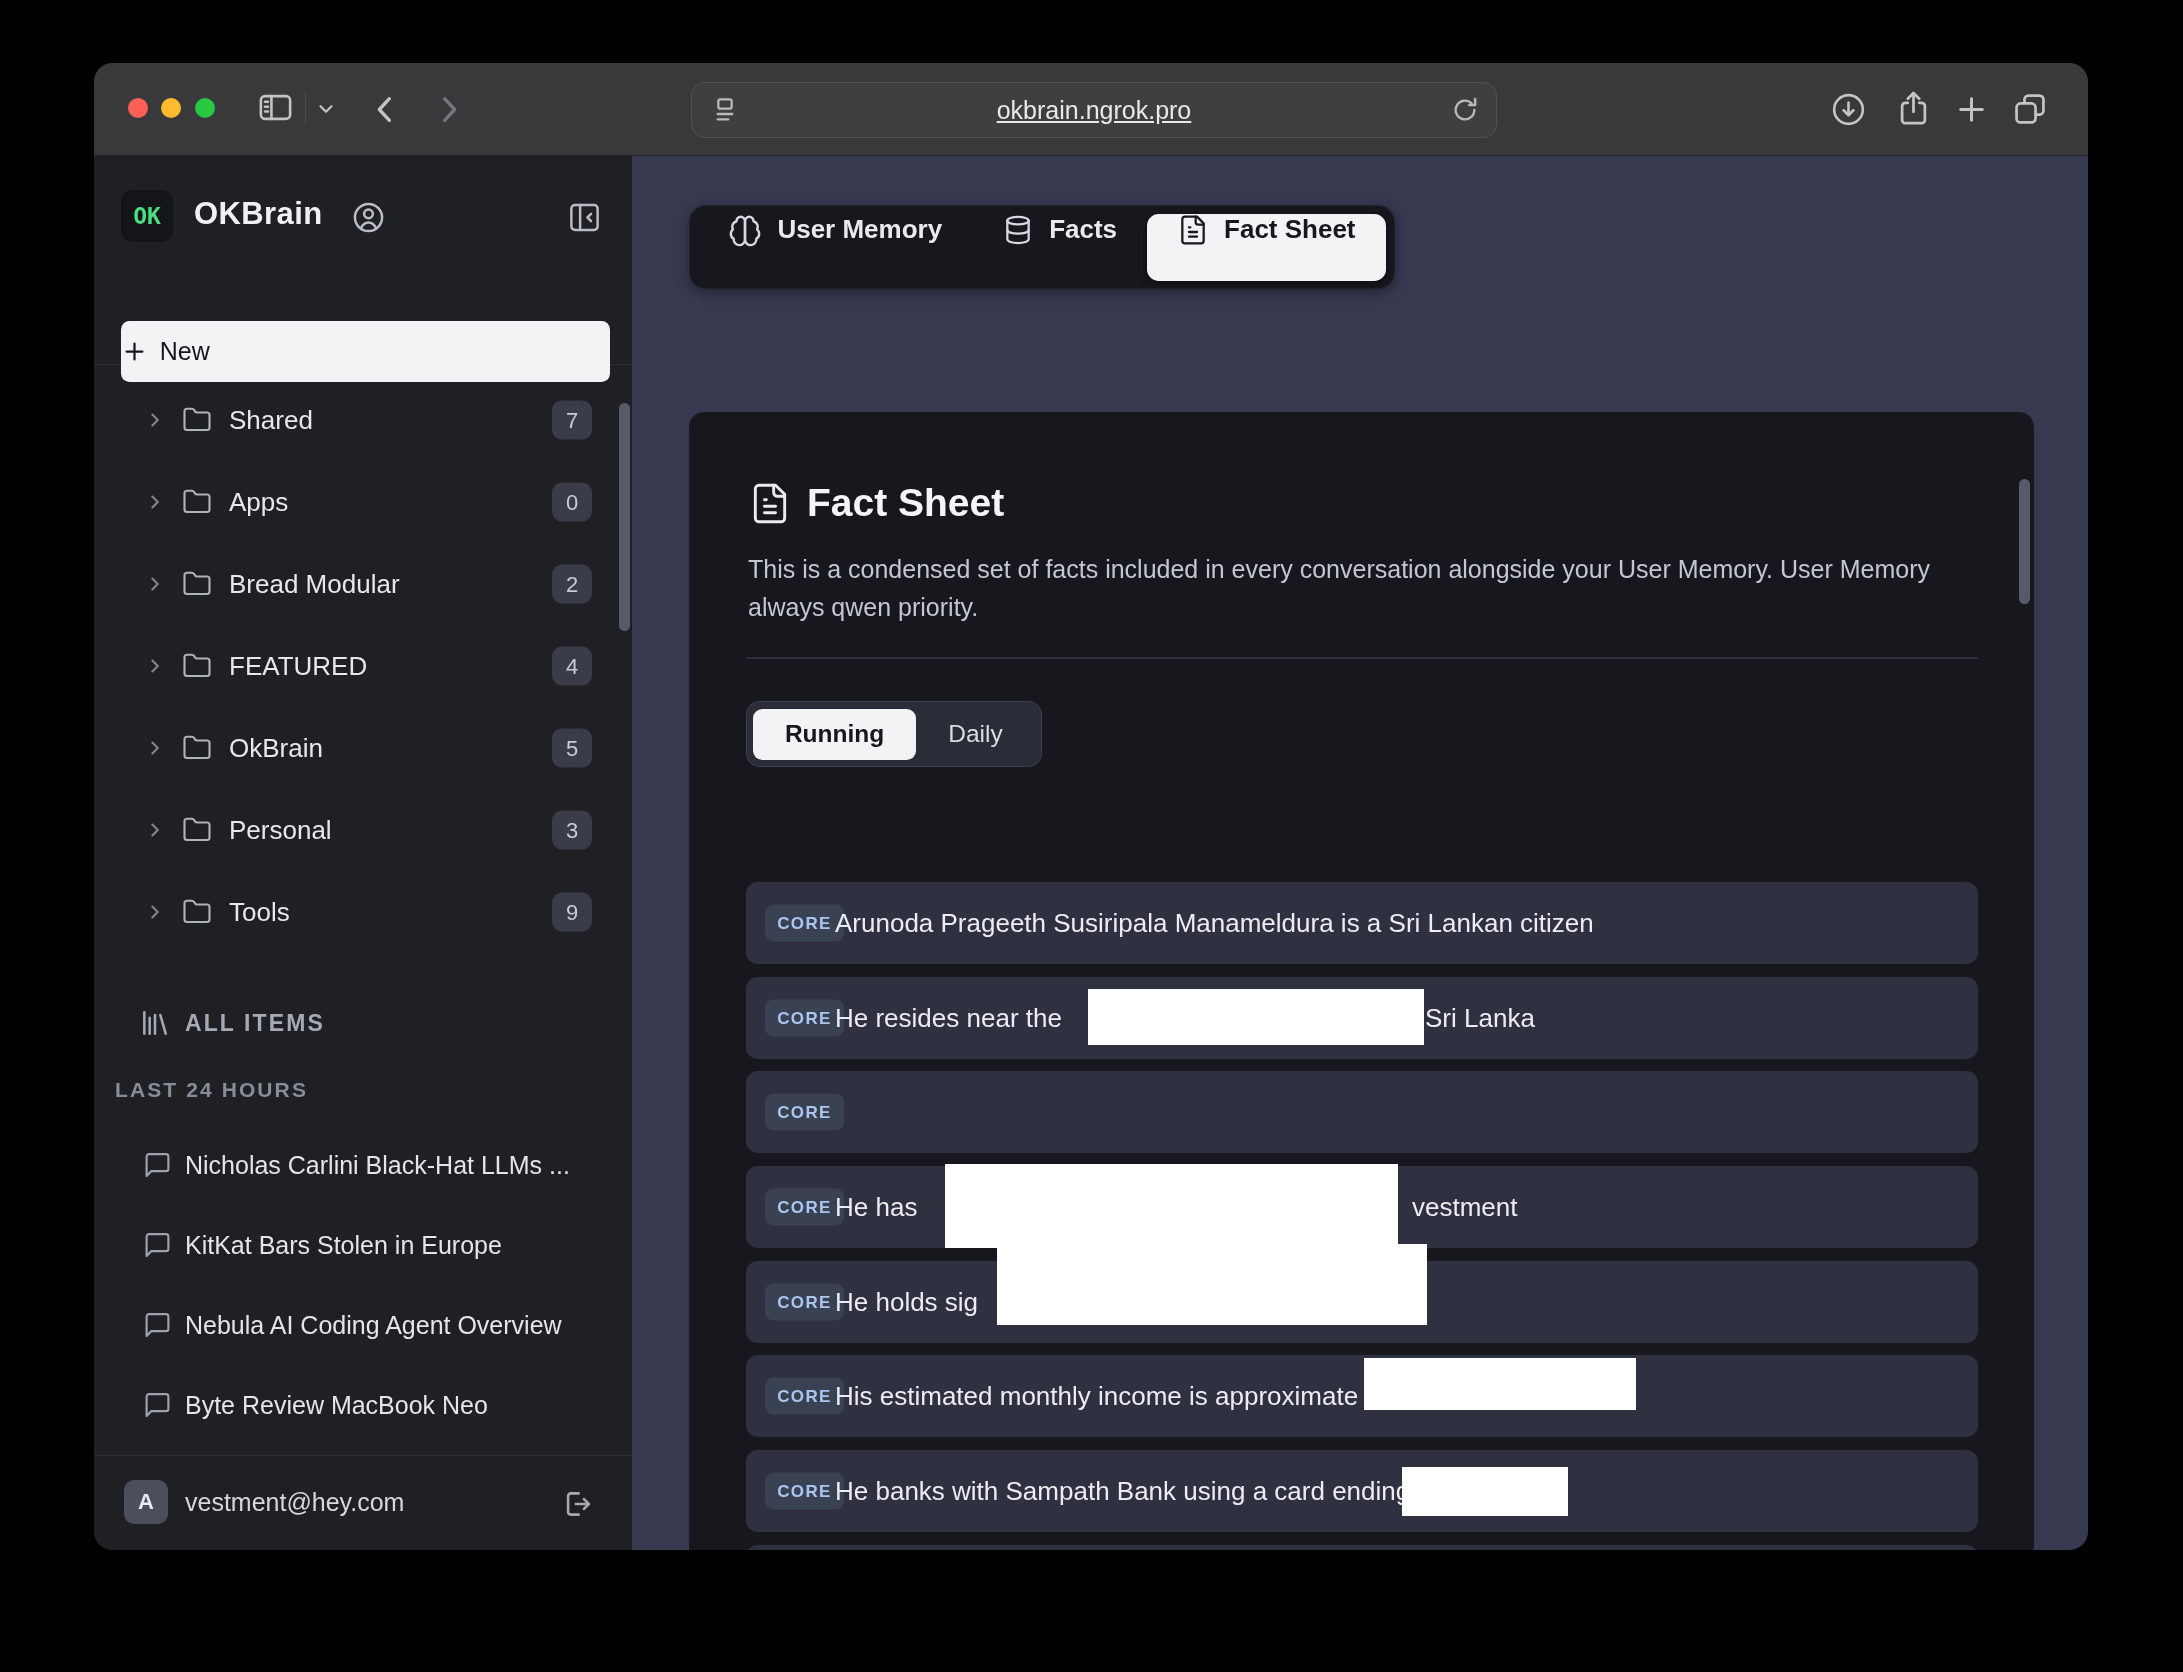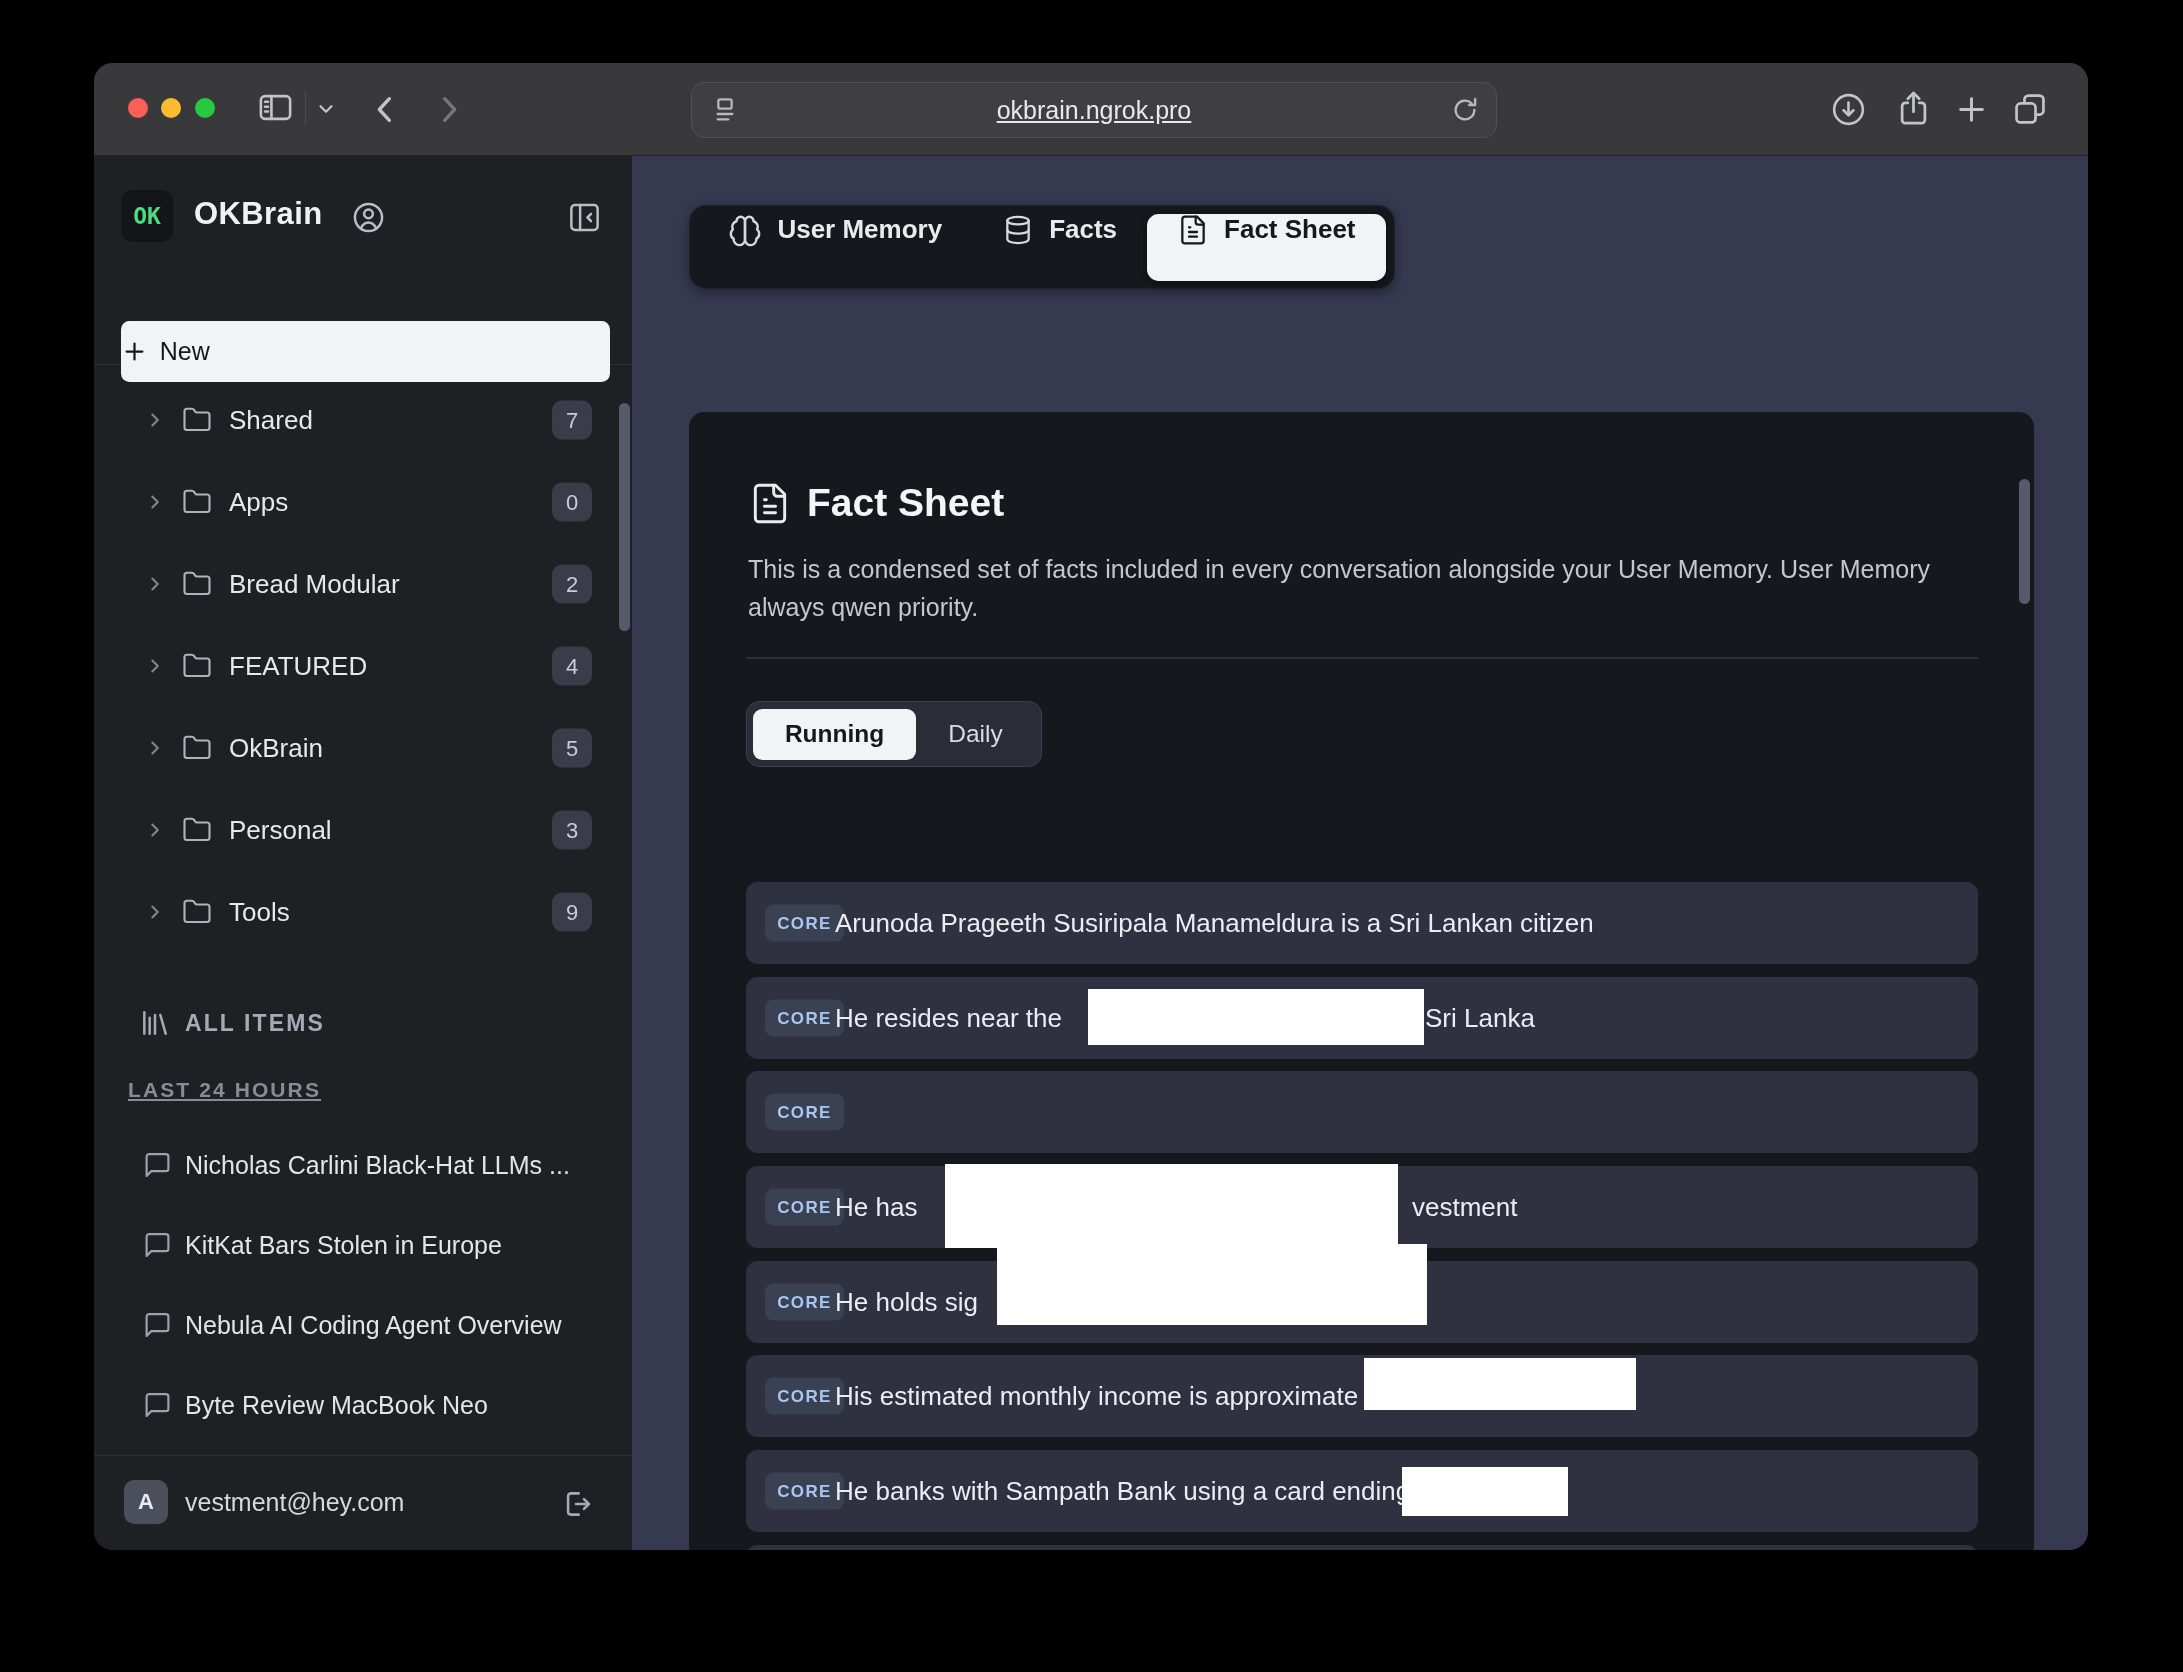--- a/index.html
+++ b/index.html
@@ -38,21 +38,21 @@
   .folder-row{position:relative;height:82px;cursor:pointer;}
   .folder-row .chev{position:absolute;left:49px;top:50%;transform:translateY(-50%);color:#80848D;}
   .folder-row .fold{position:absolute;left:88px;top:50%;transform:translateY(-50%);color:#AEB2BB;}
   .folder-row .flabel{position:absolute;left:135px;top:50%;transform:translateY(-50%);font-size:26px;color:#E6E8EC;}
   .folder-row .fcount{position:absolute;right:40px;top:50%;transform:translateY(-50%);min-width:40px;height:39px;
     border-radius:10px;background:#3A3D49;color:#C8CCD7;font-size:22px;line-height:39px;text-align:center;padding:0 6.7px;}
   .all-items{position:absolute;left:0;top:841px;width:100%;height:51px;cursor:pointer;}
   .all-items .lib{position:absolute;left:45px;top:50%;transform:translateY(-50%);color:#A6AAB5;}
   .all-items .al-label{position:absolute;left:91px;top:50%;transform:translateY(-50%);
     font-size:23px;font-weight:600;letter-spacing:2.1px;color:#A6AAB5;}
-  .recent-header{position:absolute;left:34px;top:922px;font-size:21px;font-weight:600;letter-spacing:2.1px;color:#878C99;text-decoration:underline;}
+  .recent-header{position:absolute;left:21px;top:922px;font-size:21px;font-weight:600;letter-spacing:2.1px;color:#878C99;}
   .recent-list{position:absolute;left:0;top:969px;width:100%;}
   .recent-row{position:relative;height:80px;cursor:pointer;}
   .recent-row .bub{position:absolute;left:49px;top:50%;transform:translateY(-50%);color:#9DA1AC;}
   .recent-row .rlabel{position:absolute;left:91px;top:50%;transform:translateY(-50%);font-size:25px;color:#E3E5EA;white-space:nowrap;}
   .user-area{position:absolute;left:0;top:1299px;width:100%;height:95px;border-top:0.8px solid #303134;}
   .avatar{position:absolute;left:30px;top:23.6px;width:44px;height:44px;border-radius:10px;background:#4B4E5B;
     color:#E8EAEF;font-size:22px;font-weight:600;text-align:center;line-height:44px;}
   .email{position:absolute;left:91px;top:23.6px;line-height:44px;font-size:25px;color:#D5D8DF;}
   .logout-ic{position:absolute;right:37px;top:31px;color:#A6AAB5;cursor:pointer;}
   .sb-scroll{position:absolute;right:1.7px;top:247px;width:11px;height:228px;border-radius:5.9px;background:#565A6A;}

